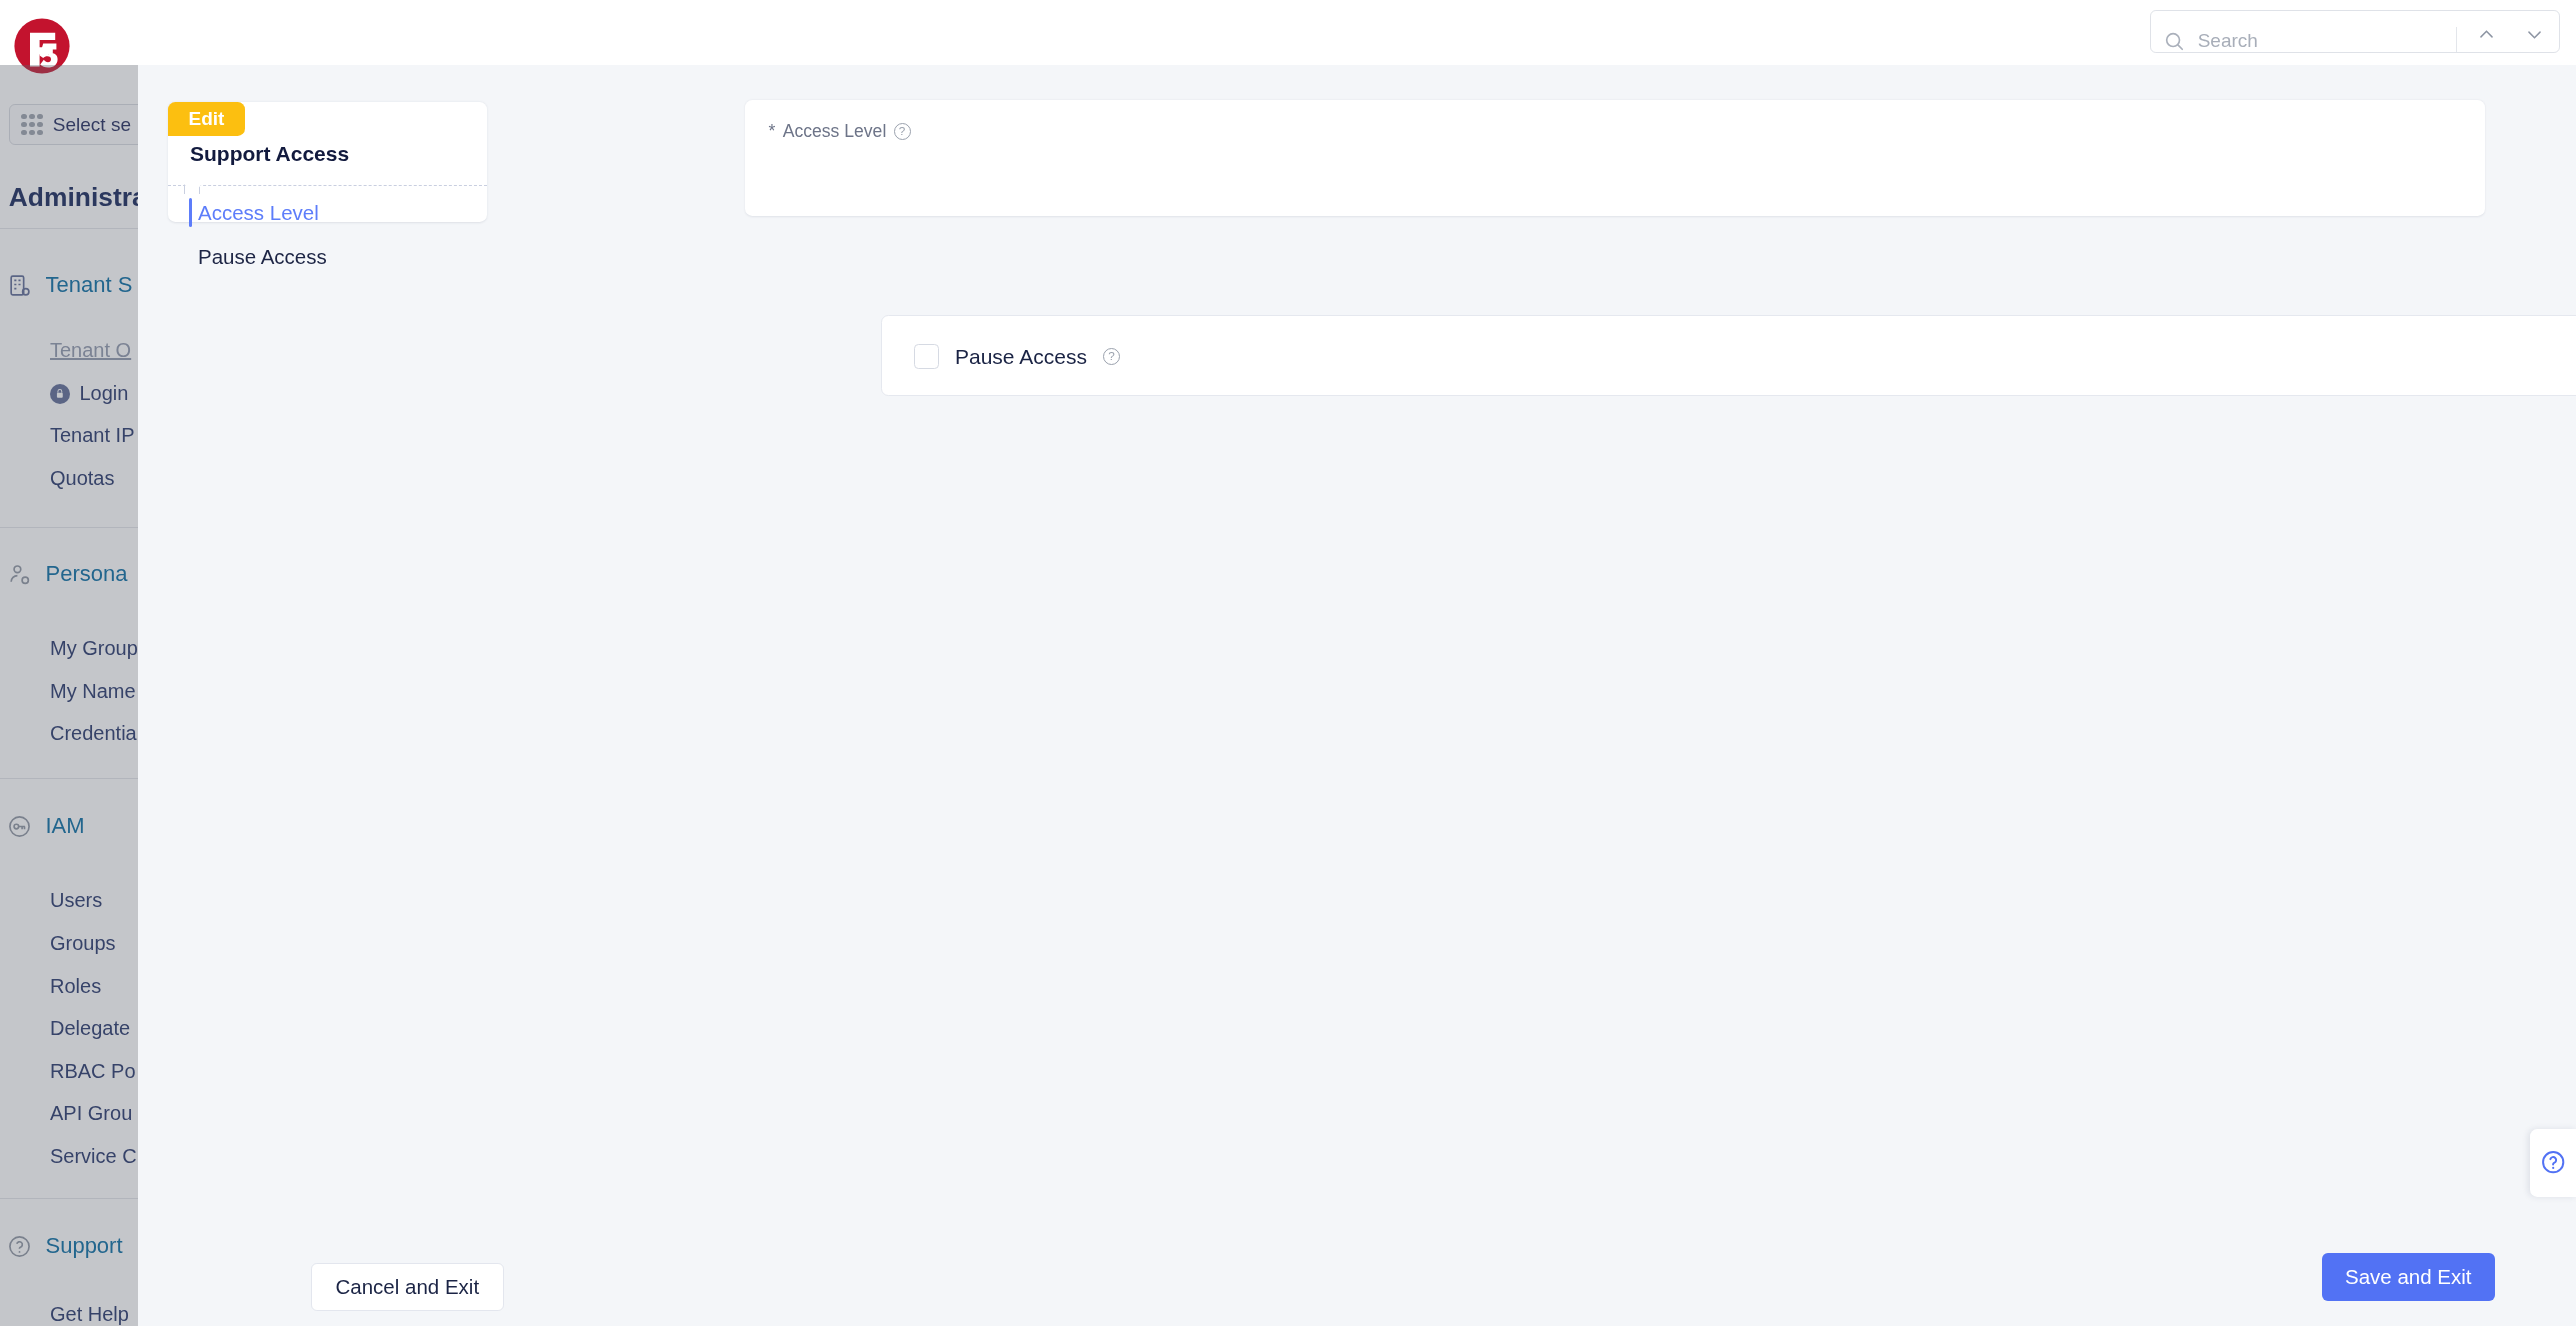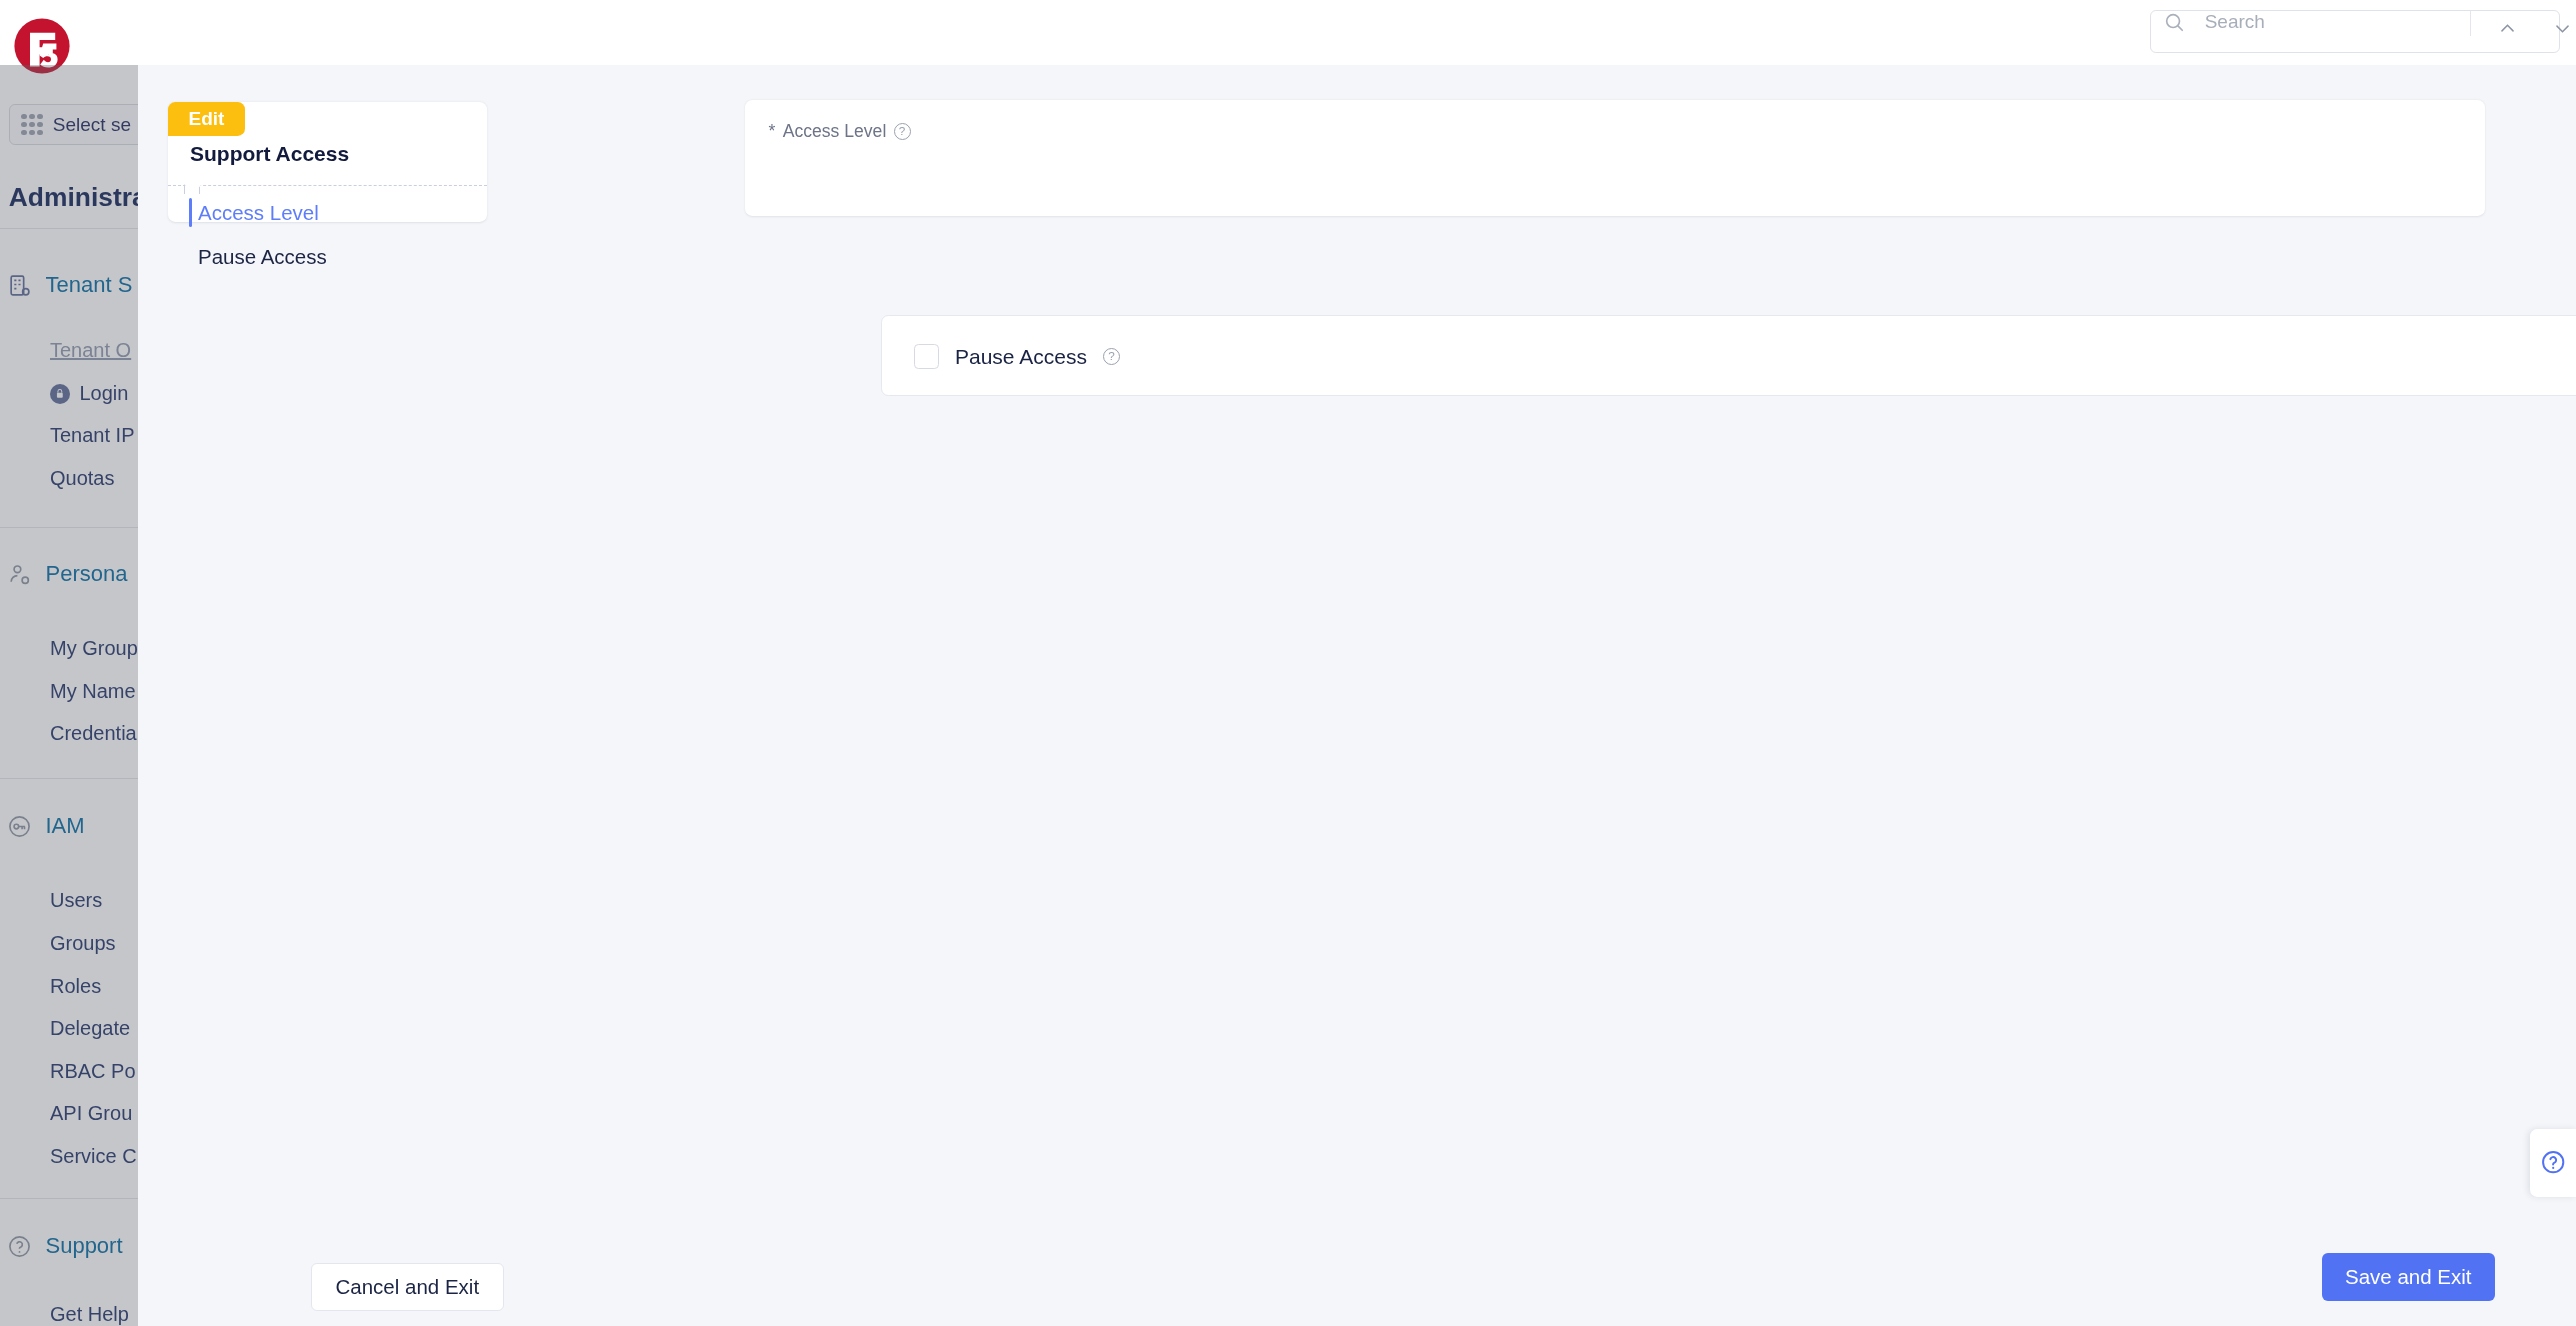--- a/index.html
+++ b/index.html
@@ -72,21 +72,21 @@
   #top-header {
     position: absolute; left: 138px; top: 0;
     width: 2438px; height: 65px;
     background: #ffffff;
   }
   #search-wrap {
     position: absolute; right: 16px; top: 10.3px;
     width: 410px; height: 43px;
     border: 0.7px solid #dfe2e8; border-radius: 5.9px;
     background: #ffffff;
-    display: flex; align-items: flex-start; padding: 0 4.4px 0 11.7px; gap: 20px;
+    display: flex; align-items: flex-end; padding: 0 4.4px 0 11.7px; gap: 13px;
   }
   #search-wrap .mag { width: 22px; height: 22px; flex: 0 0 22px; color: #aab0bb; }
   #search-input {
     flex: 1 1 auto; border: none; outline: none; background: transparent;
     font-family: "Liberation Sans", sans-serif; font-size: 19px; color: #39415a;
   }
   #search-input::placeholder { color: #a8aeb9; }
   .search-sep { width: 0.7px; height: 25px; background: #e3e6eb; flex: 0 0 0.7px; }
   .search-btn {
     width: 35px; height: 35px; flex: 0 0 35px;

